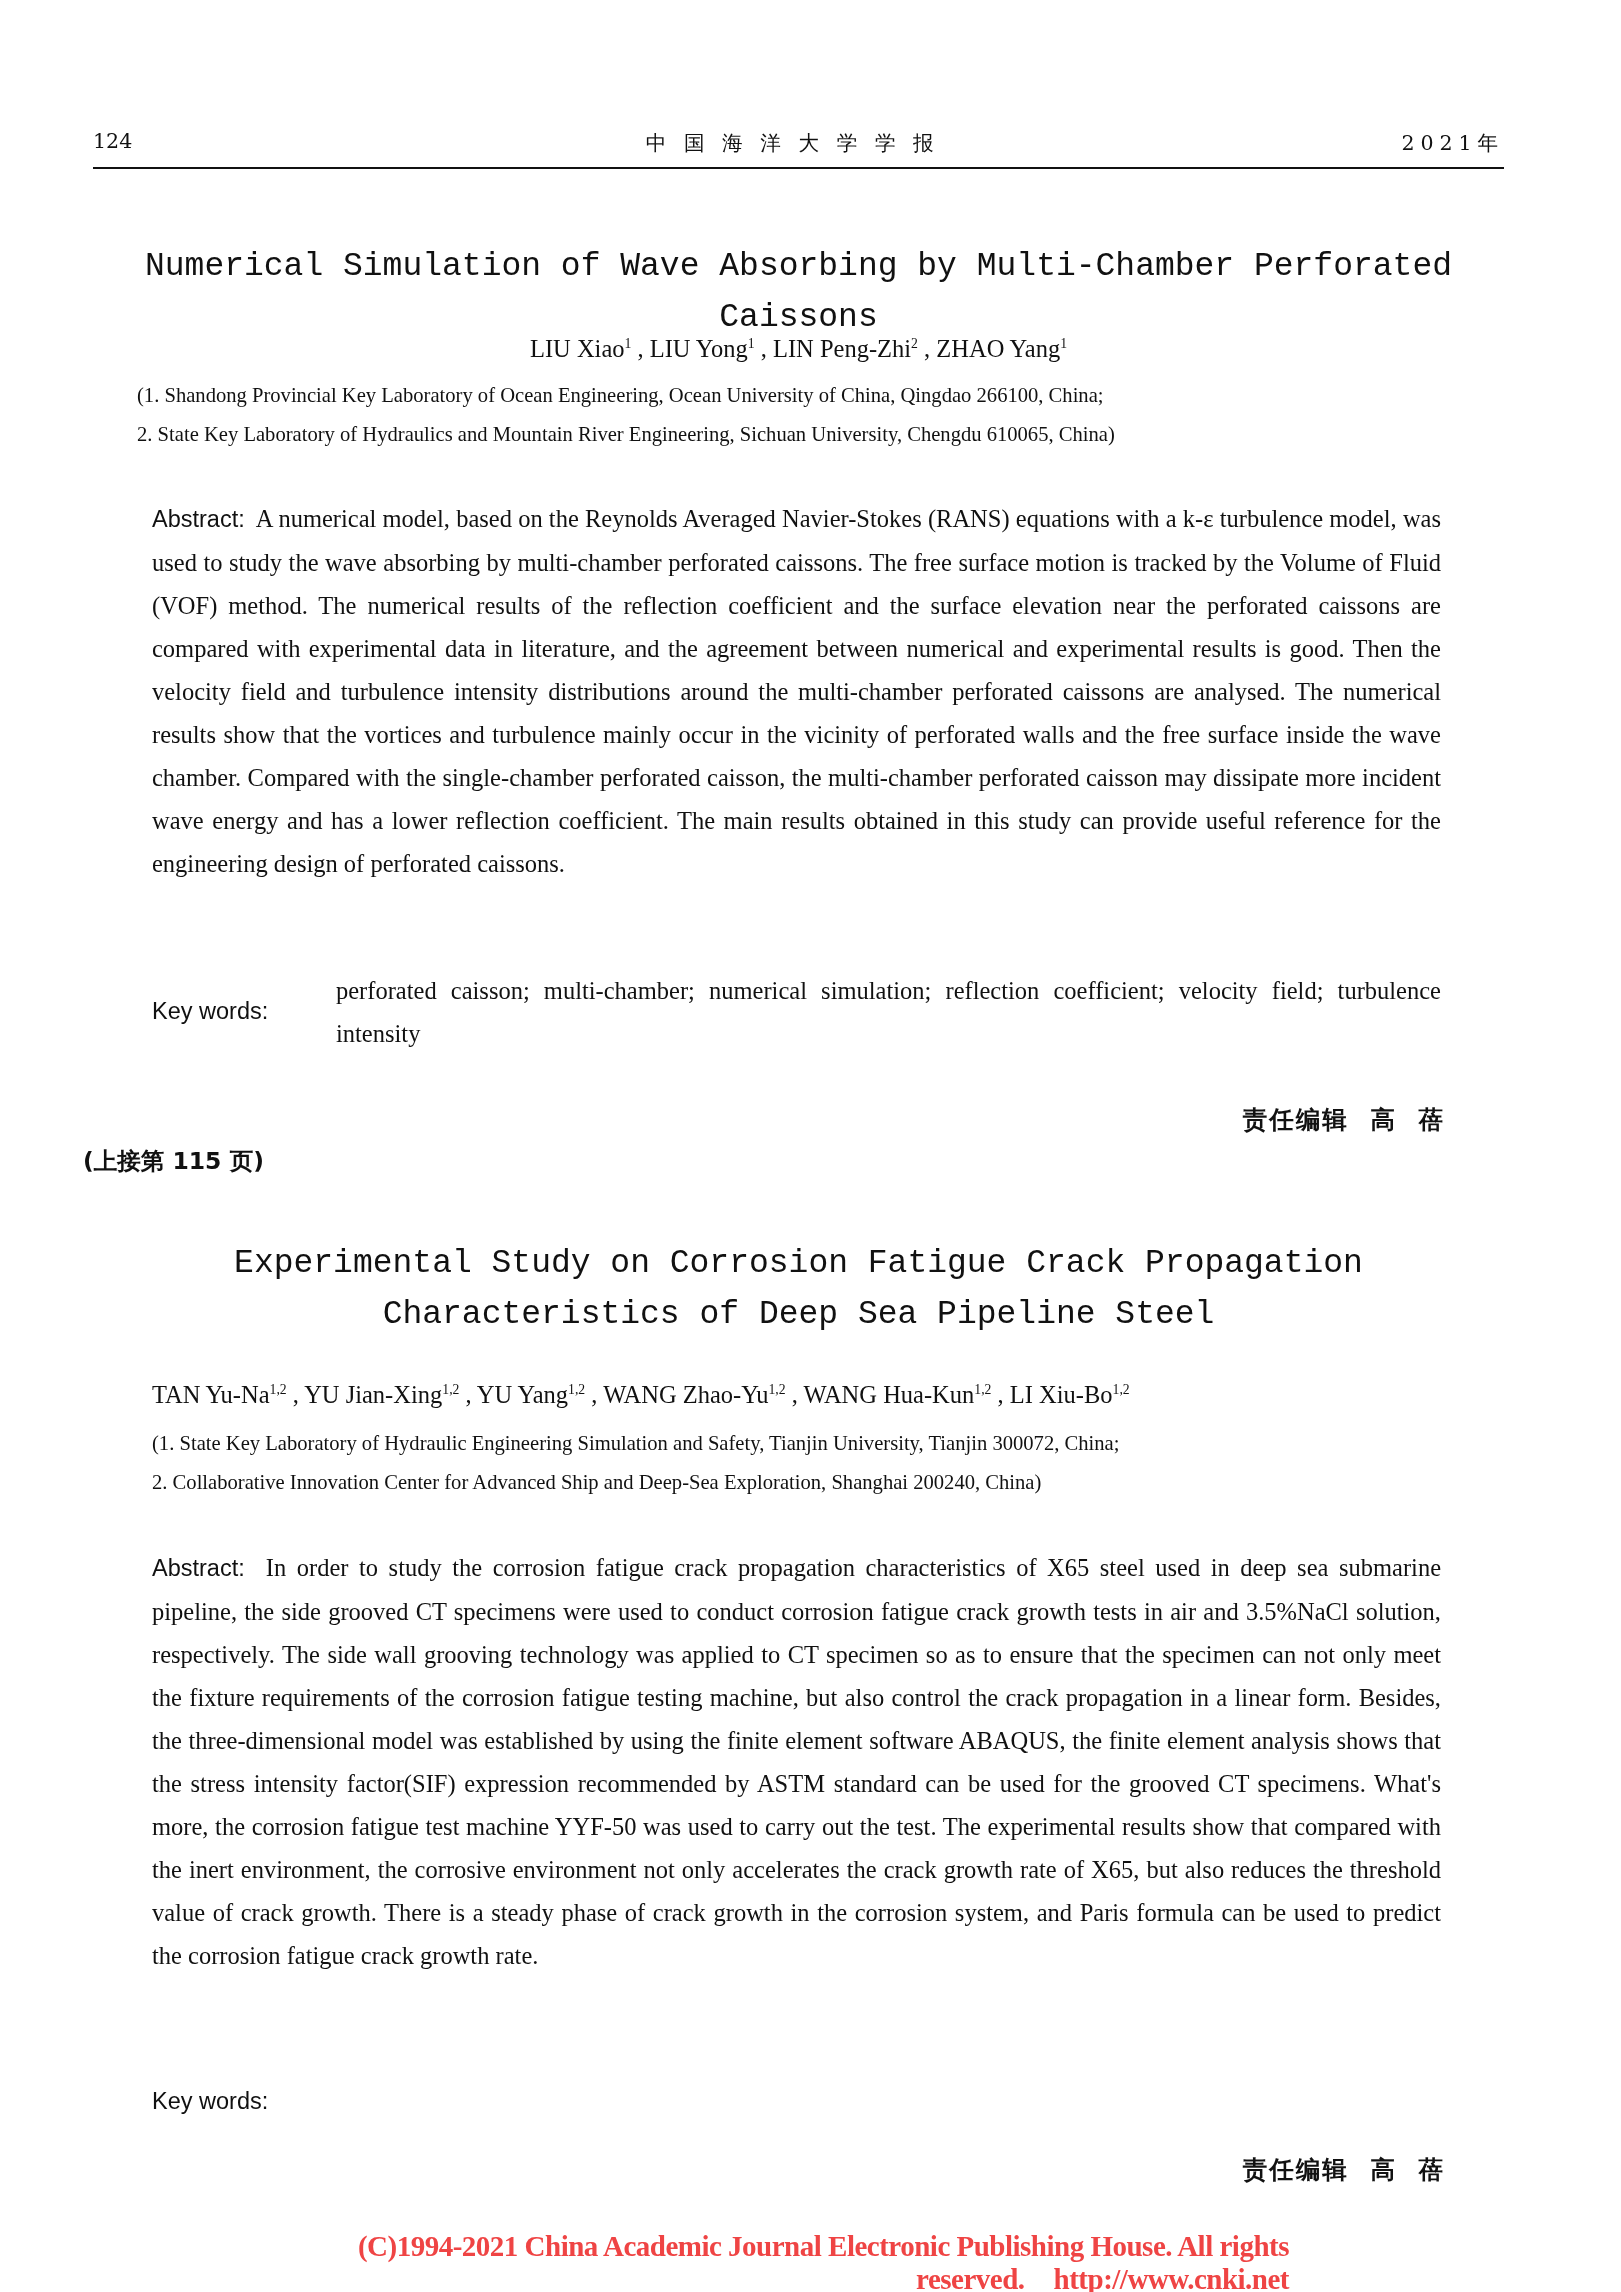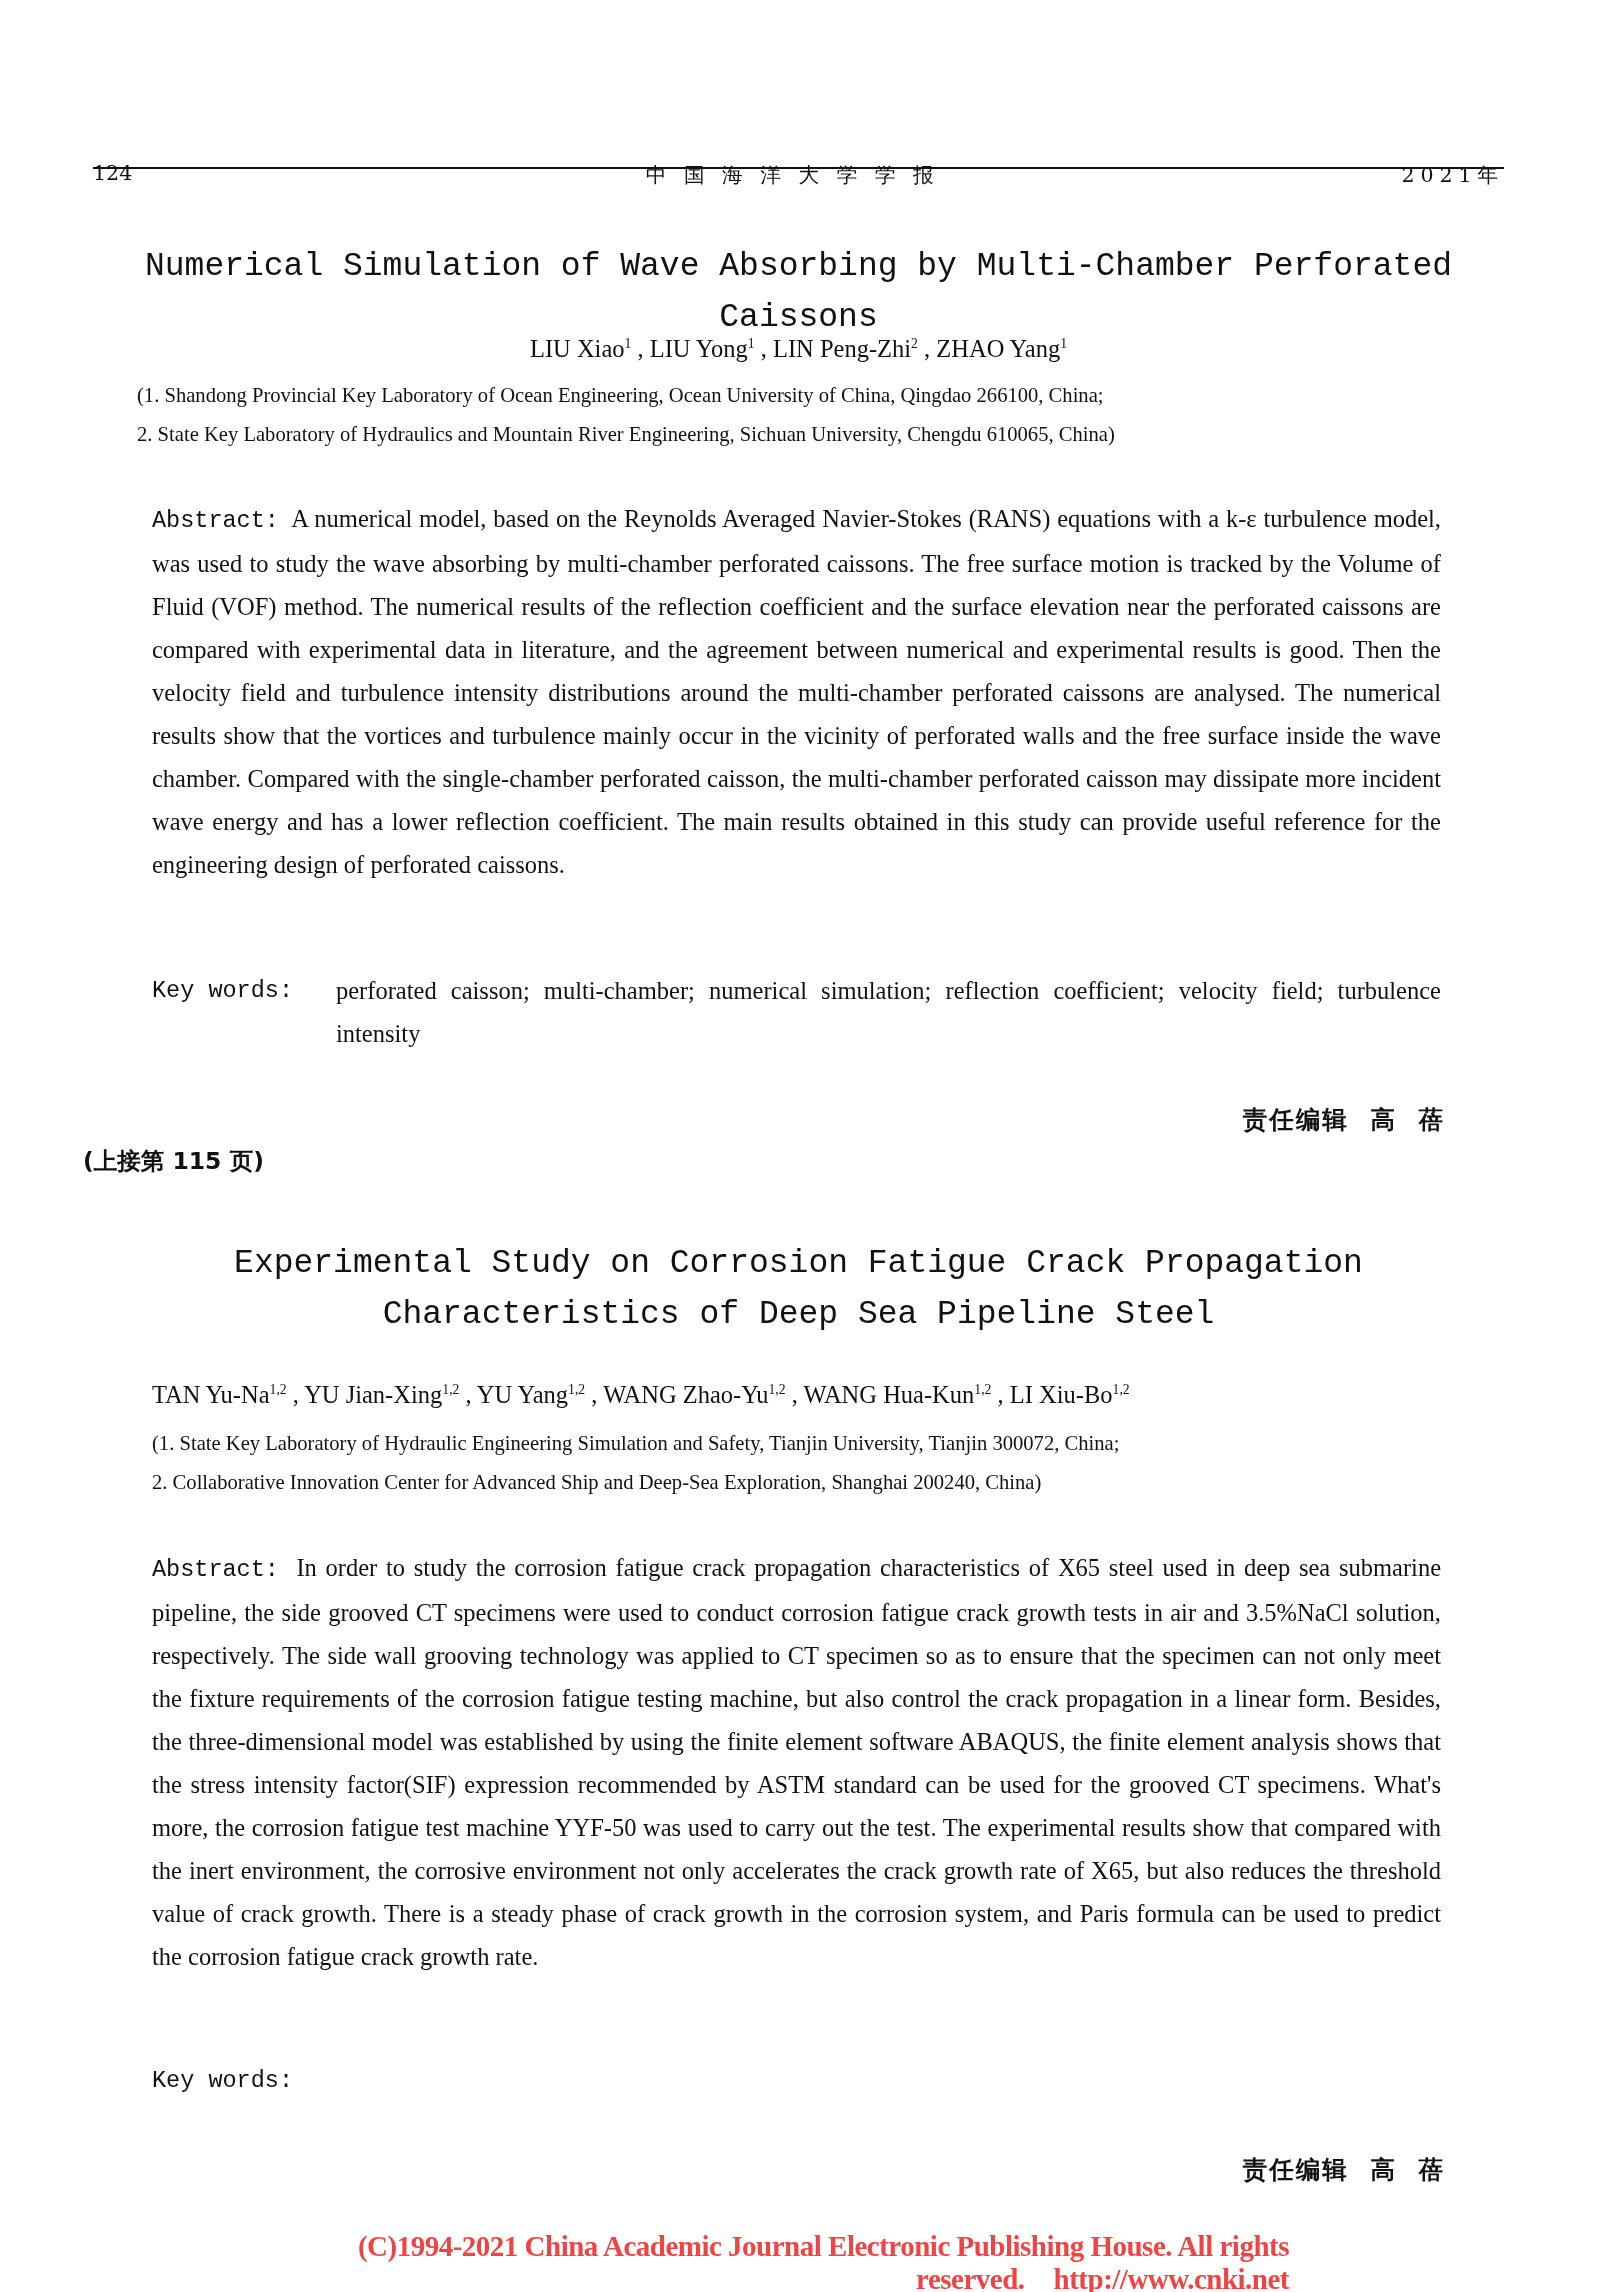--- a/index.html
+++ b/index.html
@@ -3,21 +3,21 @@
 <meta charset="utf-8">
 <style>
   html, body { margin: 0; padding: 0; background: #ffffff; }
   body {
     width: 1621px; height: 2293px; position: relative; overflow: hidden;
     color: #111; font-family: "Liberation Serif", "DejaVu Serif", serif;
   }
   .abs { position: absolute; }
   .running-head {
     top: 125px; left: 93px; width: 1411px; height: 39px;
-    font-size: 20.6px; font-family: "DejaVu Serif", serif; margin-top: 32px;
+    font-size: 20.6px; font-family: "DejaVu Serif", serif;
   }
   .running-head .pg { position: absolute; left: 0; top: 3.9px; }
   .running-head .journal { position: absolute; left: 0; right: 0; text-align: center; letter-spacing: 17.6px; top: 3.9px; }
   .running-head .year { position: absolute; right: 0; top: 3.9px; letter-spacing: 5.9px; }
   .head-rule { top: 167px; left: 93px; width: 1411px; height: 0; border-top: 2px solid #111; }
 
   .title {
     left: 93px; width: 1411px; text-align: center;
     font-family: Liberation Mono, monospace;
     font-size: 33px; line-height: 51px;
@@ -27,21 +27,21 @@
     font-size: 24.5px;
   }
   .authors sup { font-size: 13.7px; }
   .affil { left: 137px; width: 1372px; font-size: 20.6px; line-height: 39px; }
 
   .abstract {
     left: 152px; width: 1289px; font-size: 24.5px; line-height: 43px;
     text-align: justify;
   }
   .label {
-    font-family: Liberation Mono, monospace; font-size: 23.5px;
+    font-family: Liberation Sans, sans-serif; font-size: 23.5px; margin-top: 21px;
   }
   .kw-row { left: 152px; width: 1289px; font-size: 24.5px; line-height: 43px; }
   .kw-row .label { position: absolute; left: 0; top: 0; }
   .kw-row .kw-text { position: absolute; left: 184px; right: 0; top: 0; text-align: justify; }
   .kw-row2 .kw-text { left: 170px; }
 
   .editor {
     right: 176px; font-size: 24.5px; font-family: "DejaVu Sans", sans-serif; font-weight: bold;
     letter-spacing: 2px;
   }

